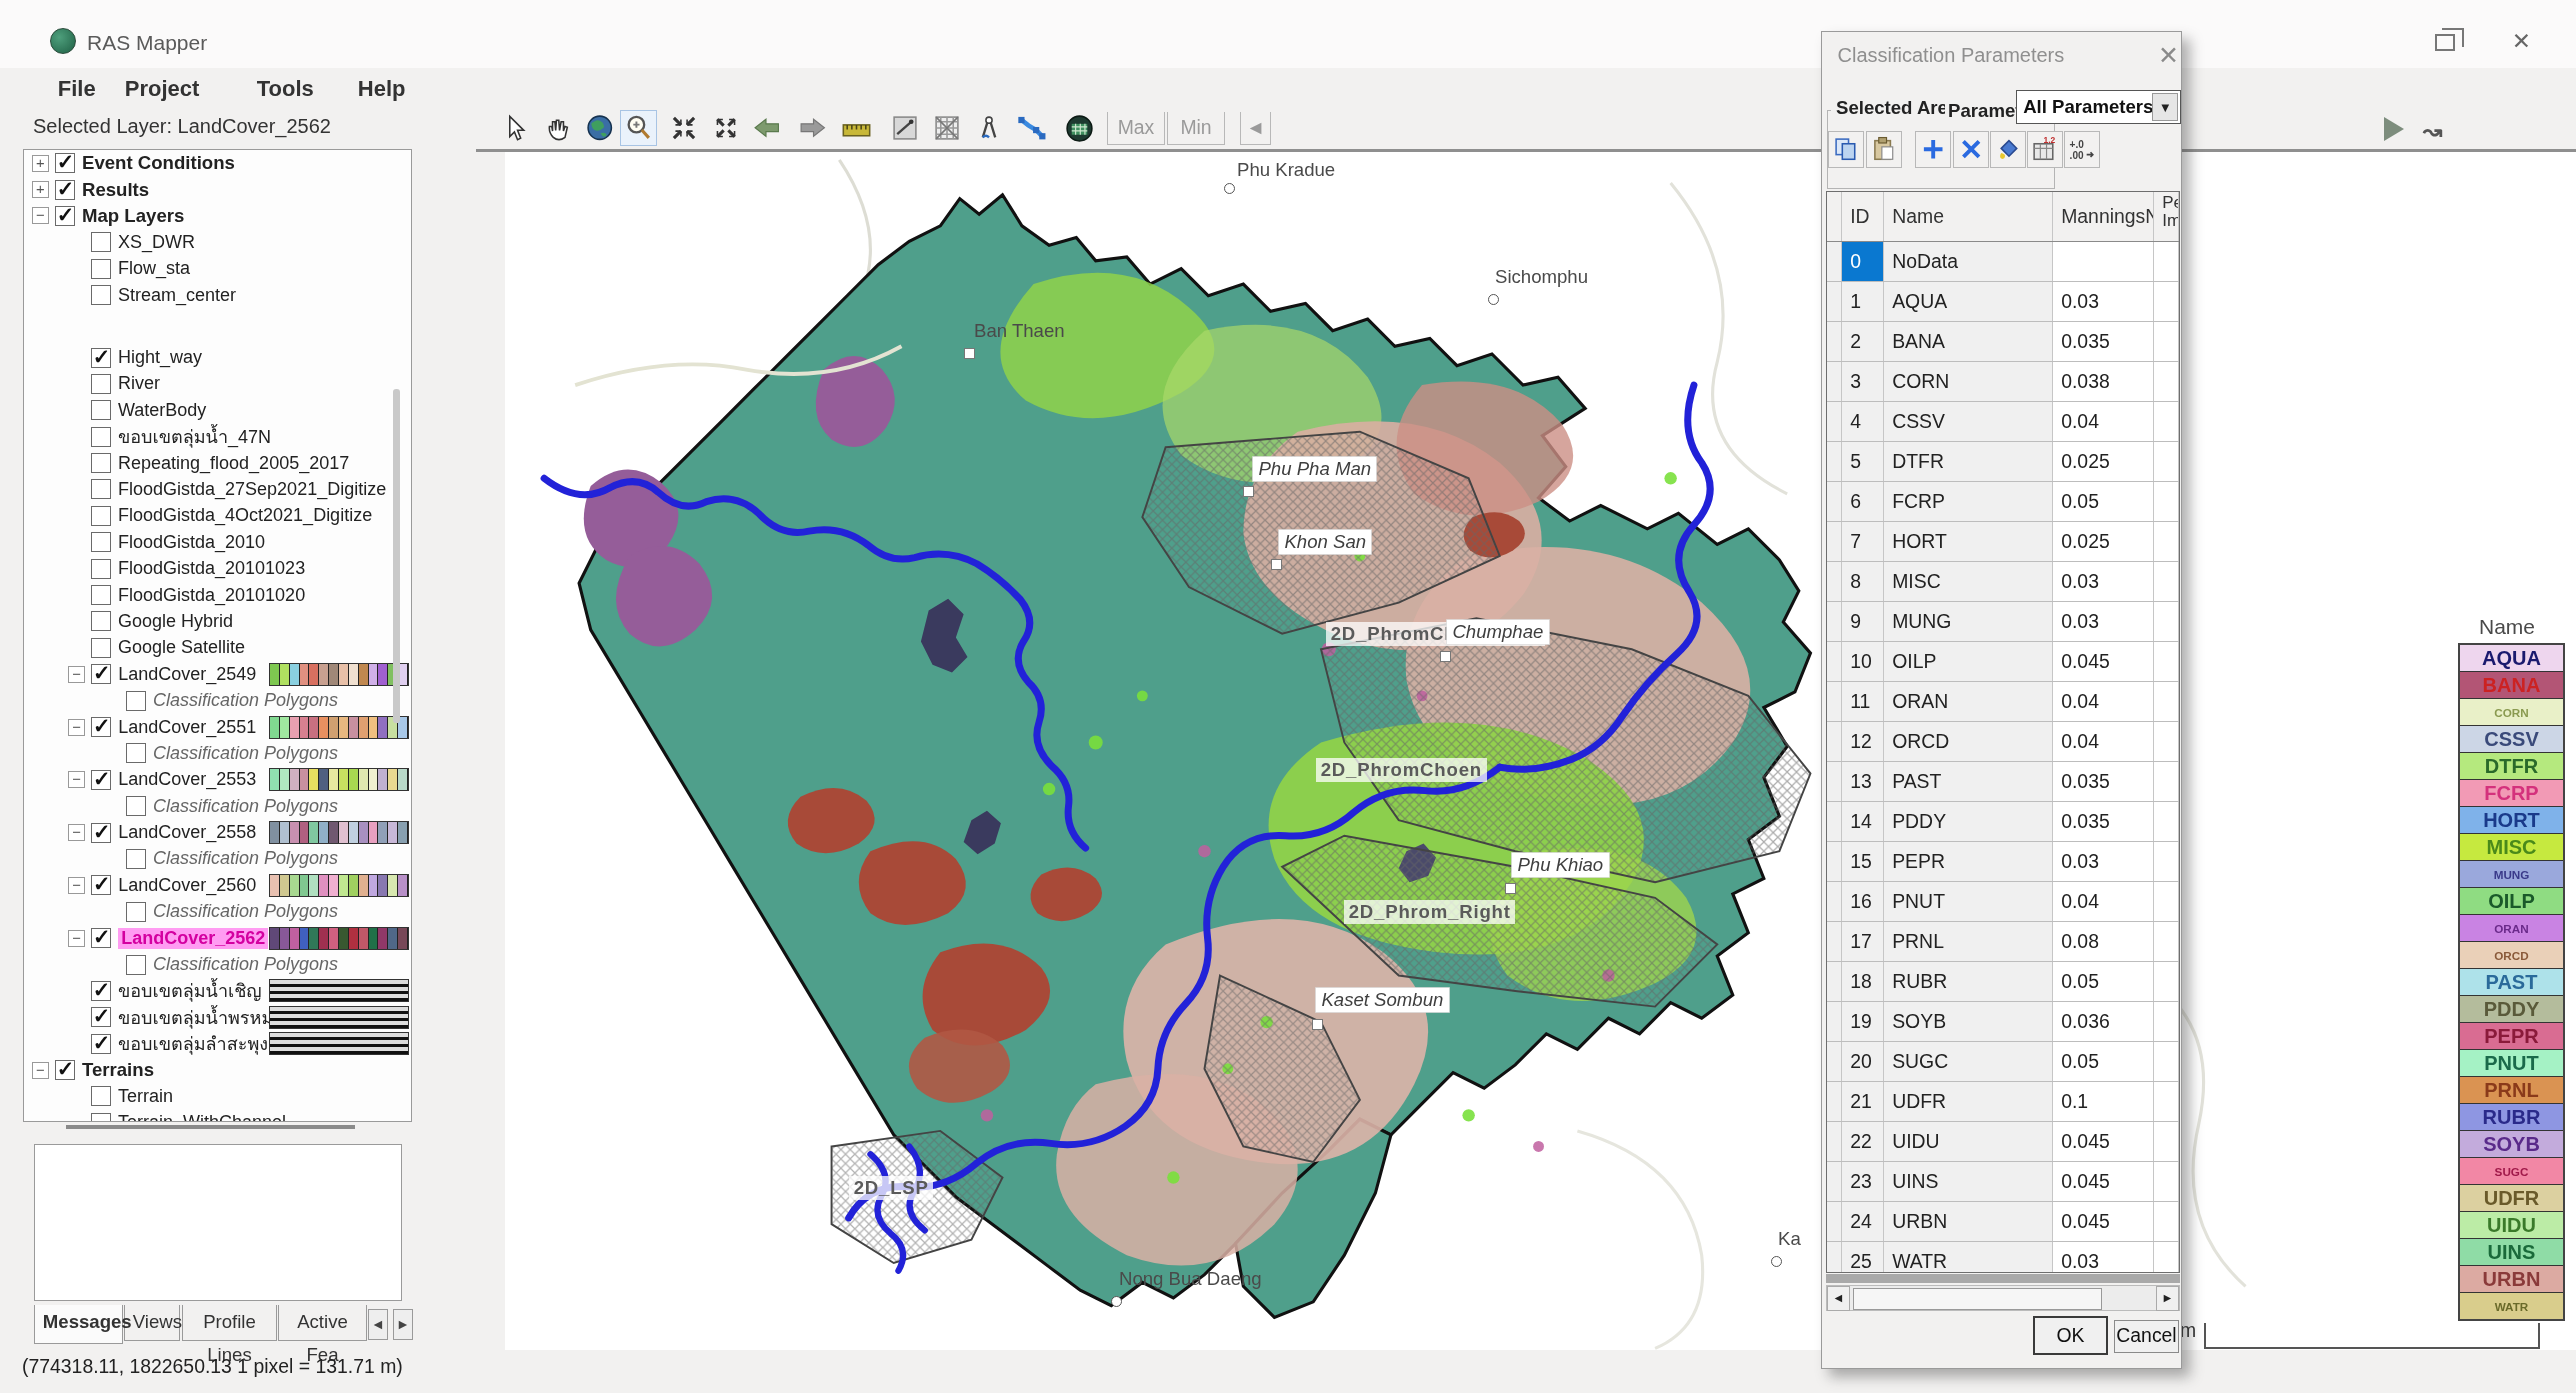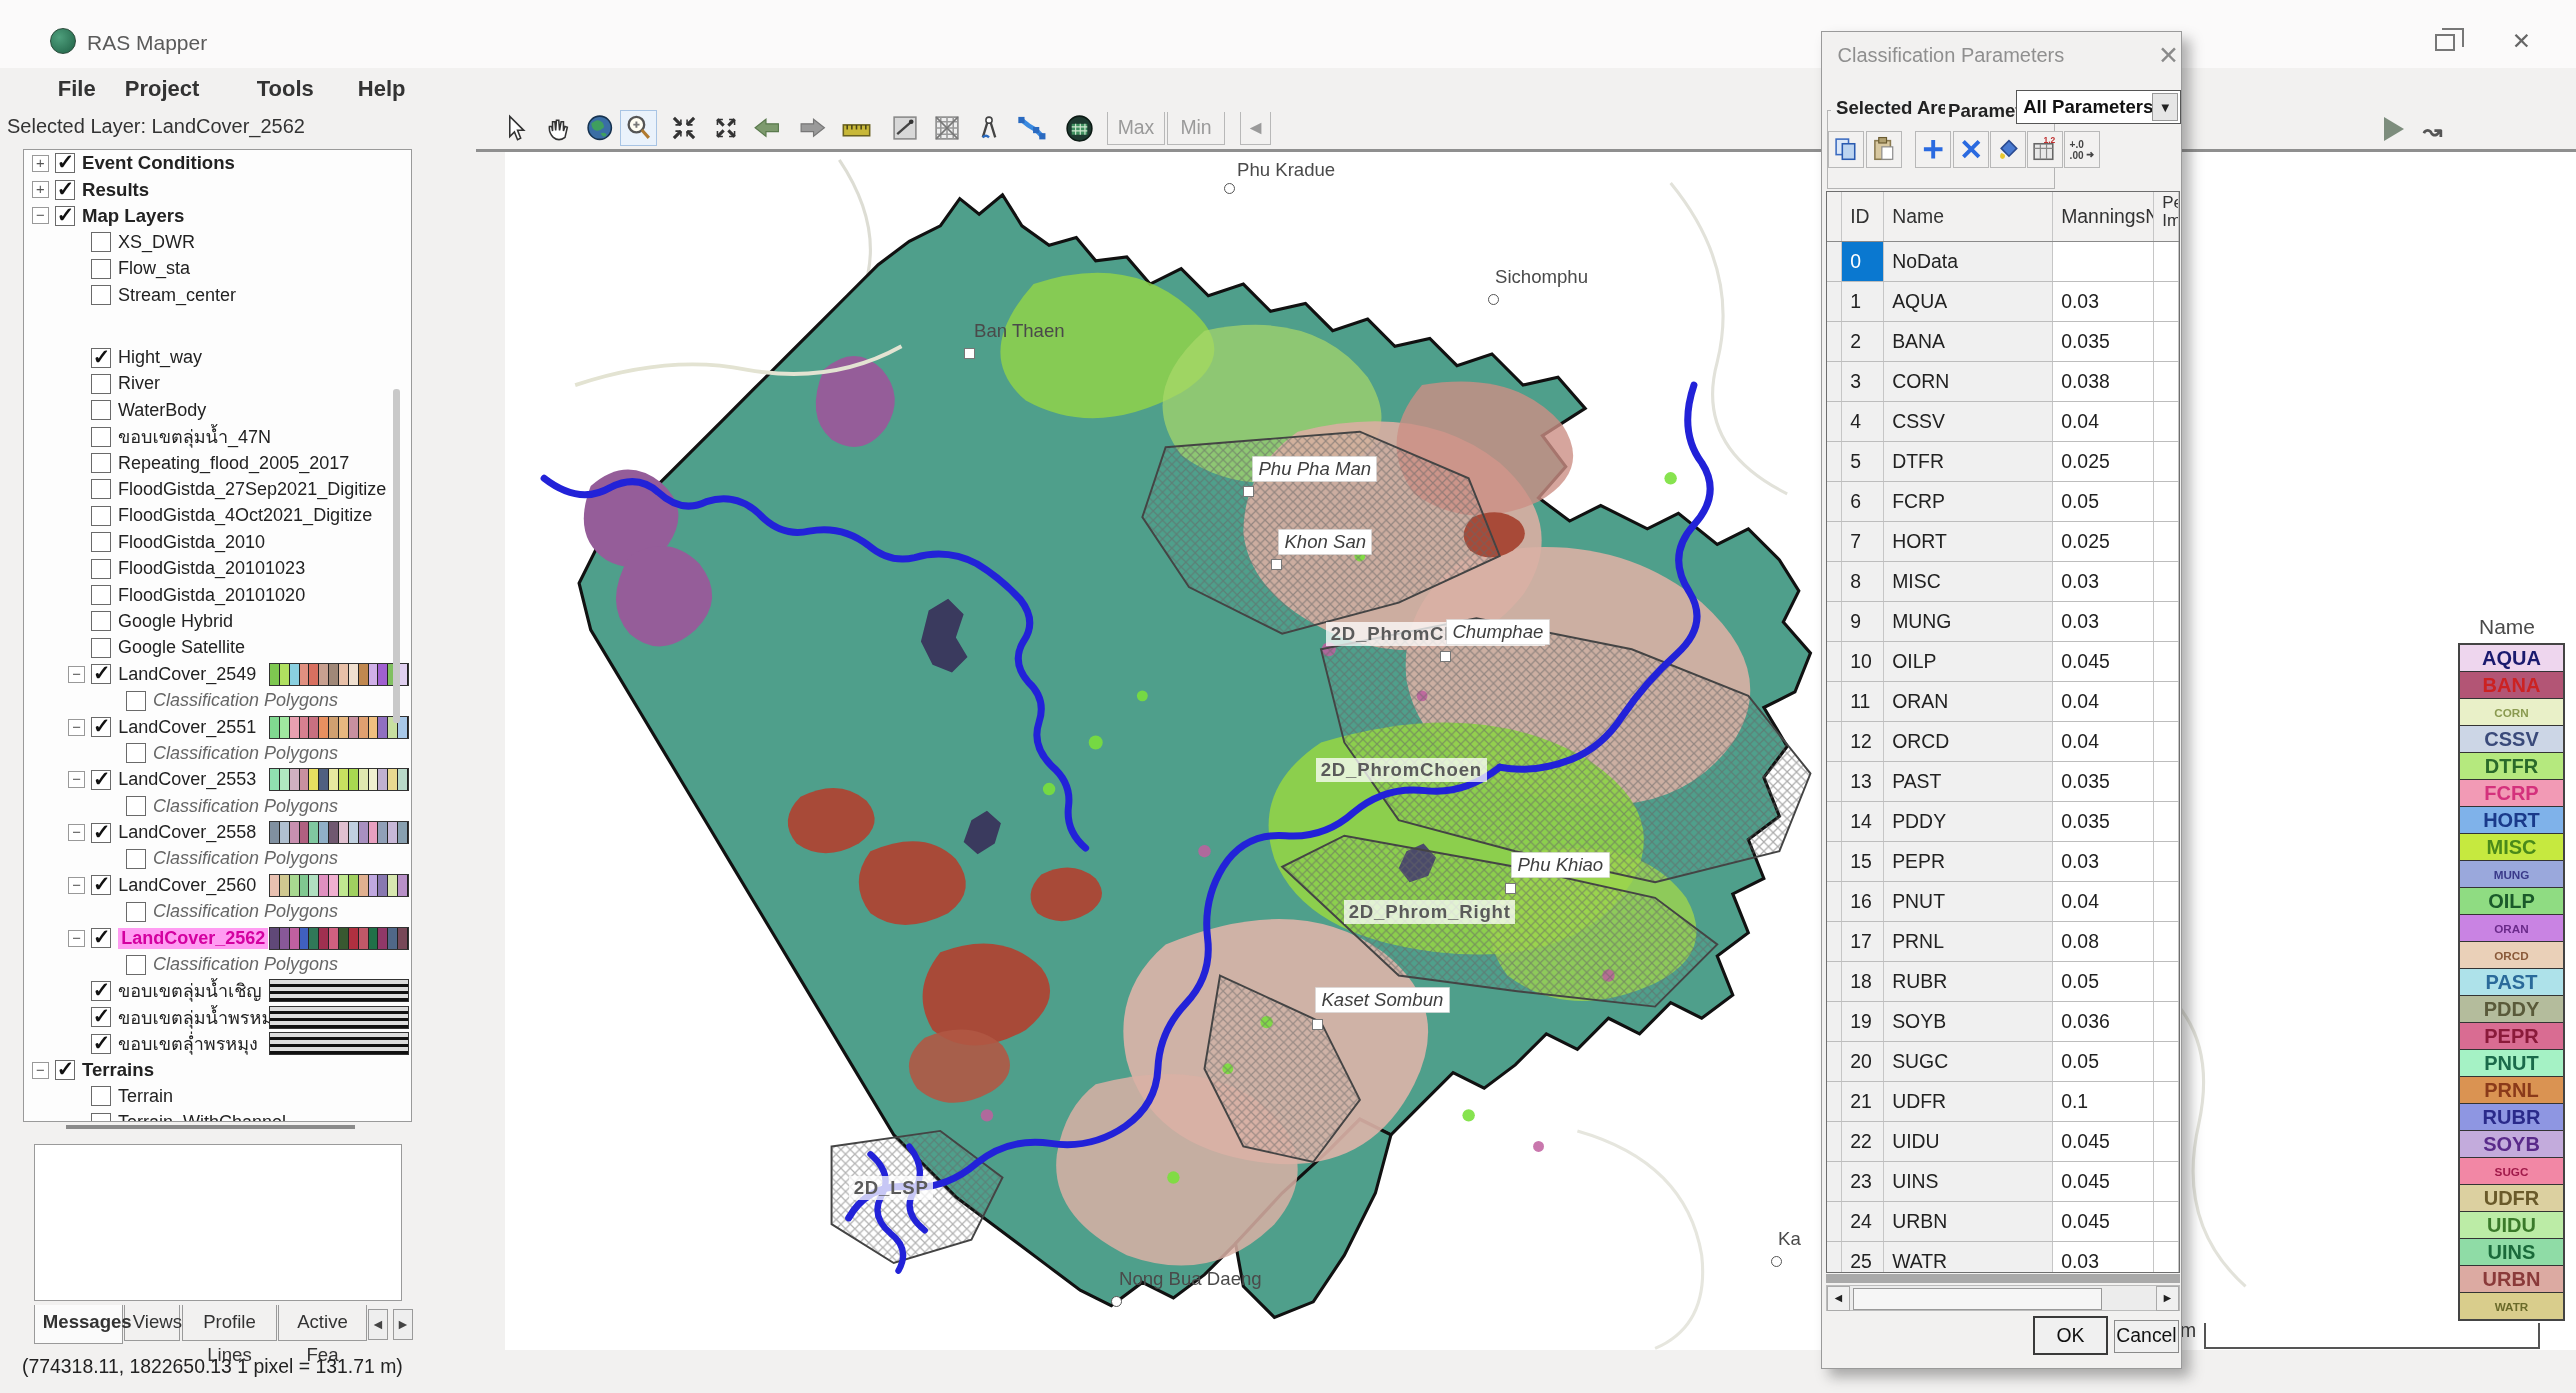--- a/index.html
+++ b/index.html
@@ -10,21 +10,21 @@
   .titlebar { position:absolute; left:0; top:0; width:2576px; height:68px; background:#fbfafa; }
   .app-icon { position:absolute; left:50px; top:28px; width:26.4px; height:26.4px; border-radius:50%;
               background:radial-gradient(circle at 35% 35%, #4e9f7c, #1e5f44); border:0.8px solid #2a4a3a; }
   .app-title { position:absolute; left:87px; top:31px; font-size:21px; color:#5a5a5a; }
   .win-btn { position:absolute; top:28px; font-size:23px; color:#666; width:47px; text-align:center; cursor:default; }
   .restore-glyph { position:absolute; top:34px; width:20px; height:17px; border:2.3px solid #777; background:transparent; }
   .restore-glyph::before { content:""; position:absolute; left:4.7px; top:-7.8px; width:20px; height:17px; border:2.3px solid #777; border-bottom:none; border-left:none; }
   .menubar { position:absolute; left:0; top:68px; width:2576px; height:40px; background:#f2f1f0; }
   .menu-item { position:absolute; top:4.7px; font-size:22px; font-weight:bold; color:#333; padding:3.1px 7.8px; }
   .subbar { position:absolute; left:0; top:109px; width:2576px; height:40px; background:#f2f1f0; }
-  .sel-layer { position:absolute; left:7px; top:115px; font-size:20px; color:#333; }
+  .sel-layer { position:absolute; left:33px; top:115px; font-size:20px; color:#333; }
 
   
   .tb-icon { position:absolute; top:110px; width:37px; height:36px; display:flex; align-items:center; justify-content:center; }
   .tb-icon.active { background:#eaf2fb; border:0.8px solid #a8c4e4; }
   .tb-btn { position:absolute; top:112px; height:33px; border:0.8px solid #b8b8b8; border-top:none; background:#f2f1f0;
             color:#9a9a9a; font-size:19.4px; text-align:center; line-height:31px; }
 
   
   .tree-box { position:absolute; left:23px; top:149px; width:389px; height:973px; background:#fdfdfd; border:1.6px solid #9a9a9a; overflow:hidden; }
   .tree-row { position:relative; height:26.4px; display:flex; align-items:center; }
@@ -479,21 +479,21 @@
       </div>
       <div class="tree-row" style="padding-left: 44px;">
         <span style="width: 23px; flex: 0 0 auto;"></span>
         <span class="cb on"></span>
         <span class="lbl">ขอบเขตลุ่มน้ำพรหม</span>
         <span class="swatch stripes"></span>
       </div>
       <div class="tree-row" style="padding-left: 44px;">
         <span style="width: 23px; flex: 0 0 auto;"></span>
         <span class="cb on"></span>
-        <span class="lbl">ขอบเขตลุ่ำพรหมุง</span>
+        <span class="lbl">ขอบเขตลุ่มลำสะพุง</span>
         <span class="swatch stripes"></span>
       </div>
       <div class="tree-row" style="padding-left: 7.8px;">
         <span class="exp">−</span>
         <span class="cb on"></span>
         <span class="lbl bold">Terrains</span>
       </div>
       <div class="tree-row" style="padding-left: 44px;">
         <span style="width: 23px; flex: 0 0 auto;"></span>
         <span class="cb"></span>

